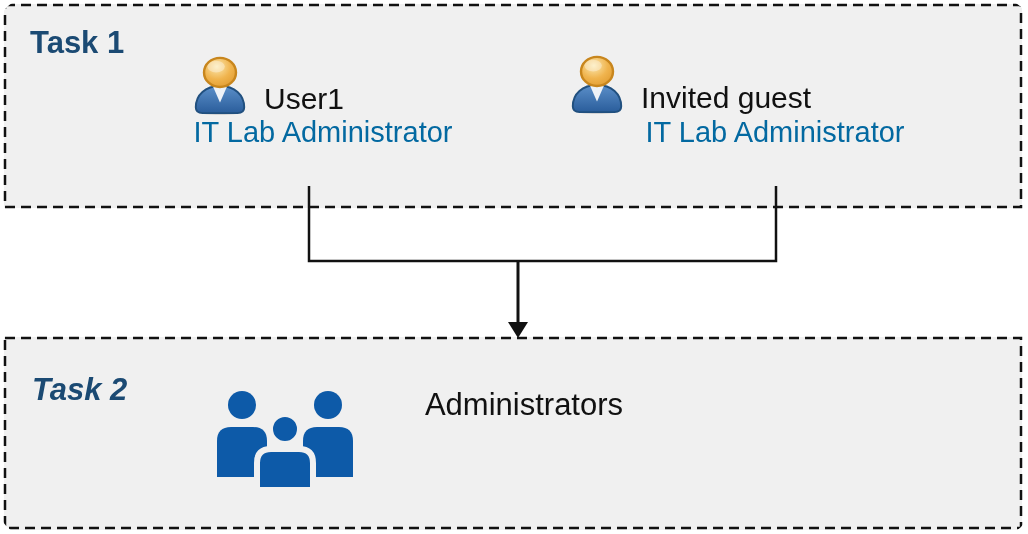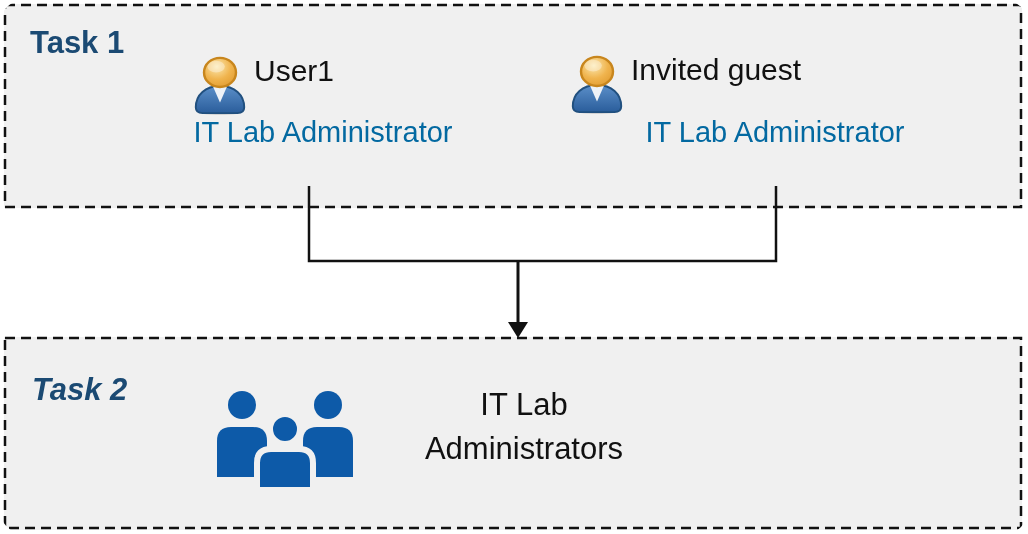--- a/index.html
+++ b/index.html
@@ -38,22 +38,22 @@
     font-size: 31px;
     font-weight: bold;
     color: #1b4a73;
     letter-spacing: 0px;
   }
   #task1-title { left: 30px; top: 25px; }
   #task2-title { left: 32px; top: 372px; font-style: italic; }
 
   .member-row {
     display: flex;
-    align-items: flex-start;
-    gap: 3px;
+    align-items: flex-end;
+    gap: 13px;
     height: 62px;
   }
   #member1-row { left: 189px; top: 54px; }
   #member2-row { left: 566px; top: 53px; }
   .member-name {
     font-size: 30px;
     color: #111111;
     white-space: nowrap;
   }
   .member-role {
@@ -151,17 +151,16 @@
 
       <circle cx="113" cy="16" r="14"></circle>
       <path d="M88 88 V52 Q88 38 102 38 H124 Q138 38 138 52 V88 Z"></path>
 
       <circle cx="70" cy="40" r="15" stroke="#f0f0f0" stroke-width="6"></circle>
       <path d="M42 101 V74 Q42 60 56 60 H84 Q98 60 98 74 V101 Z" stroke="#f0f0f0" stroke-width="6"></path>
     </g>
   </svg>
 
   <div class="content" id="group-label">
-    <div>IT Lab</div>
     <div>Administrators</div>
   </div>
 
 </div>
 
 </body></html>

